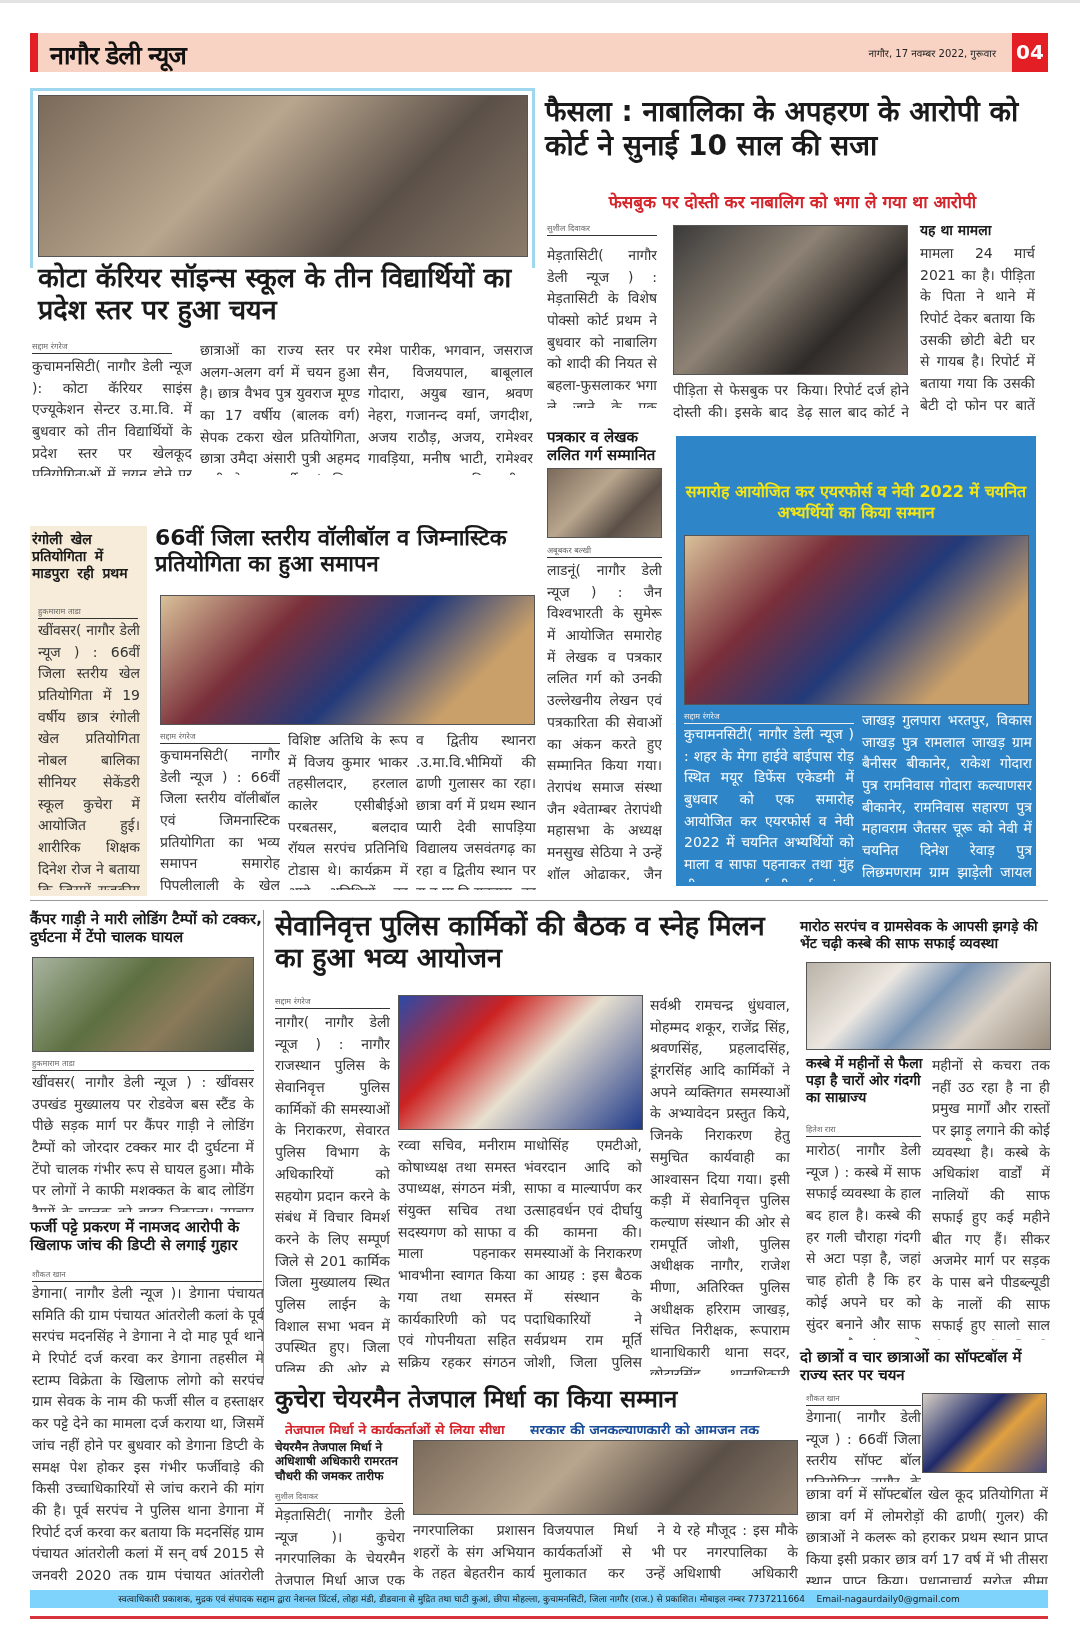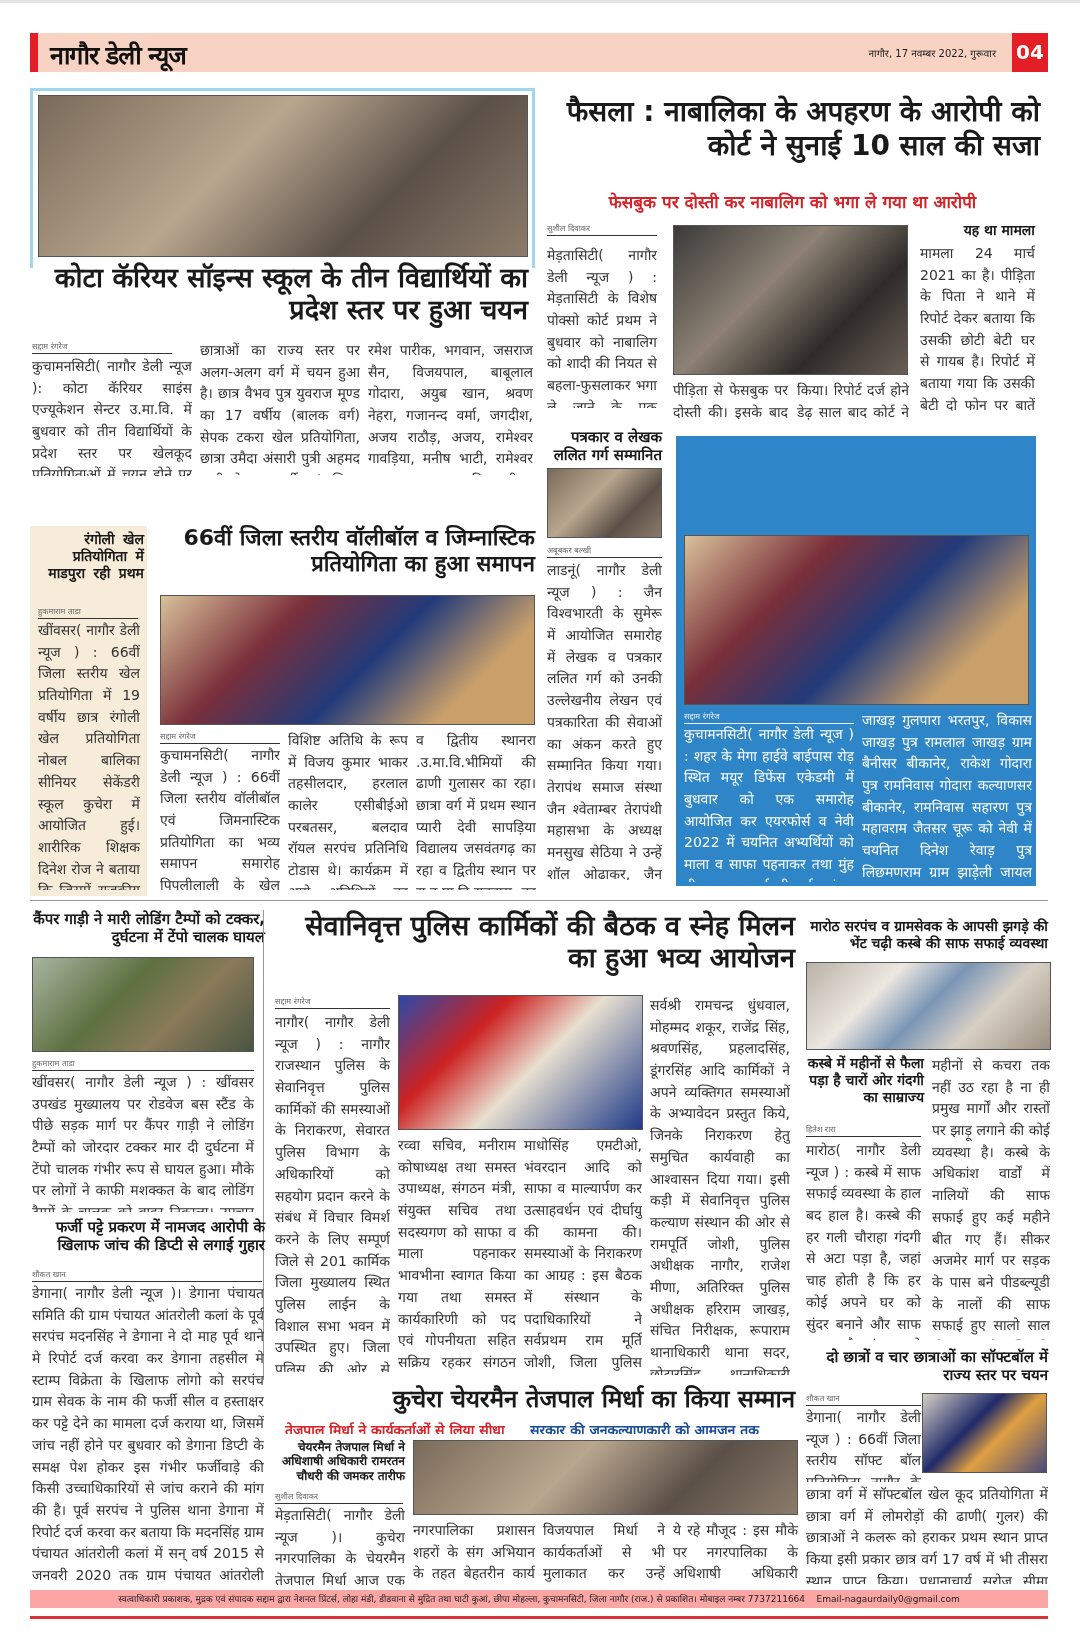--- a/index.html
+++ b/index.html
@@ -11,32 +11,32 @@
   .masthead .dateline { position: absolute; right: 52px; top: 13px; font-size: 10px; color: #222; }
   .masthead .pageno { position: absolute; right: 0; top: 0; width: 36px; height: 39px; background: #e31e24; color: #fff; font-weight: bold; font-size: 20px; text-align: center; line-height: 39px; }
   .photo { position: absolute; background: linear-gradient(135deg,#7a6a5a,#b9a68e 40%,#5b5048 70%,#8b7b6a); border: 1px solid #555; }
   .photo.dark { background: linear-gradient(135deg,#3b3a3a,#8d8274 40%,#2f2b29 70%,#6a5f57); }
   .photo.sport { background: linear-gradient(135deg,#d9c19a,#7a2f3a 30%,#233a7a 55%,#c9a06a 80%); }
   .photo.trash { background: linear-gradient(135deg,#b9b2a8,#ece7e0 30%,#7a95b5 50%,#d9d0c5 70%,#9a8f80); }
   .photo.accident { background: linear-gradient(135deg,#a8b4a0,#5d7040 40%,#8a7a5a 65%,#4a5540); }
   .photo.police { background: linear-gradient(135deg,#2b4aa8,#c22 30%,#e8e0d0 55%,#1f3a8a); }
   .photo.girls { background: linear-gradient(135deg,#d8d0c6,#1f2a6a 40%,#e0a040 60%,#4a4a7a); }
 
-  .hl { position: absolute; text-align: right; font-weight: bold; color: #1a1a1a; line-height: 1.2; }
+  .hl { position: absolute; text-align: left; font-weight: bold; color: #1a1a1a; line-height: 1.2; }
   .byline { position: absolute; font-size: 8px; color: #666; border-bottom: 1px solid #333; padding-bottom: 2px; }
   .col { position: absolute; font-size: 14px; line-height: 1.55; color: #333; text-align: justify; overflow: hidden; }
   .vline { position: absolute; width: 1px; background: #999; }
   .hline { position: absolute; height: 1px; background: #999; }
 
   .kota-frame { position: absolute; left: 30px; top: 88px; width: 505px; height: 180px; border: 3px solid #9fd8ee; border-bottom: none; }
   .blue-panel { position: absolute; left: 676px; top: 436px; width: 360px; height: 450px; background: #2e86c8; }
   .blue-panel .t1 { position: absolute; left: 0; top: 8px; width: 100%; text-align: center; color: #fff; font-weight: bold; font-size: 23px; }
   .blue-panel .t2 { position: absolute; left: 0; top: 46px; width: 100%; text-align: center; color: #f4e514; font-weight: bold; font-size: 16px; line-height: 1.3; }
   .shade { position: absolute; background: #f7ecd9; }
-  .footer { position: absolute; left: 30px; top: 1590px; width: 1018px; height: 18px; background: #fca5a5; font-size: 9px; color: #222; text-align: center; line-height: 18px; }
+  .footer { position: absolute; left: 30px; top: 1590px; width: 1018px; height: 18px; background: #7dd3fc; font-size: 9px; color: #222; text-align: center; line-height: 18px; }
   .footer-rule { position: absolute; left: 30px; top: 1616px; width: 1018px; height: 3px; background: #d8333b; }
   .redsub { position: absolute; color: #d6242b; font-weight: bold; text-align: center; }
   .tag-red { color: #d6242b; }
   .tag-blue { color: #1a4d9a; }
 </style>
 </head>
 <body>
 
 <div class="topstrip"></div>
 
@@ -64,20 +64,21 @@
 <div class="col" style="left:797px;top:380px;width:112px;height:45px;">किया। रिपोर्ट दर्ज होने डेढ़ साल बाद कोर्ट ने आरोपी को सजा सुनाई है।</div>
 <div class="hl" style="left:920px;top:222px;width:115px;font-size:14px;">यह था मामला</div>
 <div class="col" style="left:920px;top:243px;width:115px;height:170px;">मामला 24 मार्च 2021 का है। पीड़िता के पिता ने थाने में रिपोर्ट देकर बताया कि उसकी छोटी बेटी घर से गायब है। रिपोर्ट में बताया गया कि उसकी बेटी दो फोन पर बातें किया करती थी। पुलिस ने इनकी डिटेल निकालकर जांच की। जिसके बाद टीम ने नाबालिग को अम्बाला कैंट हरियाणा से दस्तयाब कर लिया। मामले नाबालिग को भगाने के आरोप में पुलिस ने शुभम को गिरफ्तार किया।</div>
 
 <div class="hl" style="left:547px;top:428px;width:115px;font-size:15px;">पत्रकार व लेखक ललित गर्ग सम्मानित</div>
 <div class="photo" style="left:547px;top:468px;width:115px;height:70px;"></div>
 <div class="byline" style="left:547px;top:544px;width:115px;">अबूबकर बल्खी</div>
 <div class="col" style="left:547px;top:560px;width:115px;height:320px;">लाडनूं( नागौर डेली न्यूज ) : जैन विश्वभारती के सुमेरू में आयोजित समारोह में लेखक व पत्रकार ललित गर्ग को उनकी उल्लेखनीय लेखन एवं पत्रकारिता की सेवाओं का अंकन करते हुए सम्मानित किया गया। तेरापंथ समाज संस्था जैन श्वेताम्बर तेरापंथी महासभा के अध्यक्ष मनसुख सेठिया ने उन्हें शॉल ओढ़ाकर, जैन श्वेताम्बर तेरापंथी सभा दिल्ली के अध्यक्ष सुखराज सेठिया ने माल्यार्पण कर अमृतवाणी के प्रकाश बैद ने पटका पहनाकर गर्ग को सम्मानित किया। गर्ग के द्वारा संपादित एवं जेसराज सेखानी अभिनंदन ग्रंथ के रूप में प्रकाशित 'गाथा पुरुषार्थ की' ग्रंथ का लोकार्पण अणुव्रत अनुशास्ता आचार्य महाश्रमण के करकमलों से संपन्न हुआ। गर्ग पिछले चार दशक से राष्ट्रीय स्तर पर लेखन और पत्रकारिता के क्षेत्र में उल्लेखनीय सेवाएं प्रदान करते हुए अणुव्रत आंदोलन, जैन विश्वभारती, तेरापंथ धर्मसंघ के साथ सक्रिय रूप से जुड़े हुए हैं व तेरापंथ टाइम्स का संपादन किया है।</div>
 
 <div class="blue-panel">
+  <div class="t2">समारोह आयोजित कर एयरफोर्स व नेवी 2022 में चयनित अभ्यर्थियों का किया सम्मान</div>
 </div>
 <div class="photo sport" style="left:684px;top:535px;width:345px;height:170px;"></div>
 <div class="byline" style="left:684px;top:710px;width:170px;color:#eee;border-color:#eee;">सद्दाम रंगरेज</div>
 <div class="col" style="left:684px;top:724px;width:170px;height:158px;color:#fff;">कुचामनसिटी( नागौर डेली न्यूज ) : शहर के मेगा हाईवे बाईपास रोड़ स्थित मयूर डिफेंस एकेडमी में बुधवार को एक समारोह आयोजित कर एयरफोर्स व नेवी 2022 में चयनित अभ्यर्थियों को माला व साफा पहनाकर तथा मुंह मीठा कर बधाई दी गई। संस्था निदेशक बेगाराम कुकणा ने बताया कि एयरफोर्स में चयनित प्रशिक्षु बजरंगलाल पुत्र लच्छीराम निवासी दुगोली, रामेश्वरलाल पुत्र कुम्भाराम निवासी ग्राम चुवाद, जयपाल भाम्भू पुत्र भंवरलाल ग्राम पीड़वा, मोहित यादव पुत्र रामोतार</div>
 <div class="col" style="left:862px;top:710px;width:170px;height:172px;color:#fff;">जाखड़ गुलपारा भरतपुर, विकास जाखड़ पुत्र रामलाल जाखड़ ग्राम बैनीसर बीकानेर, राकेश गोदारा पुत्र रामनिवास गोदारा कल्याणसर बीकानेर, रामनिवास सहारण पुत्र महावराम जैतसर चूरू को नेवी में चयनित दिनेश रेवाड़ पुत्र लिछमणराम ग्राम झाड़ेली जायल का आर्मी रूप से चयन हुआ है। निदेशक कुकणा ने बताया कि अनुशासित दृष्टि से शानदार व उत्कृष्ट परिणाम देकर संस्था का नाम रोशन किया है। मजबूत टीम के साथ समय-समय पर मागदर्शन का परिणाम मिला है। इस मौके पर बेगाराम बिरड़ा, परमाराम खीचड़, भवानीसिंह पुनिया, जयराम चाहर, सत्येन्द्र देशवाल, अमित वैष्णव, ईश्वर, रामनिवास बुरड़क आदि मौजूद रहे।</div>
 
 <div class="shade" style="left:30px;top:526px;width:117px;height:370px;"></div>
 <div class="hl" style="left:32px;top:532px;width:112px;font-size:14px;font-family:Liberation Mono, monospace;">रंगोली खेल प्रतियोगिता में माडपुरा रही प्रथम</div>
 <div class="byline" style="left:38px;top:605px;width:100px;">हुकमाराम ताडा</div>
 <div class="col" style="left:38px;top:620px;width:102px;height:270px;">खींवसर( नागौर डेली न्यूज ) : 66वीं जिला स्तरीय खेल प्रतियोगिता में 19 वर्षीय छात्र रंगोली खेल प्रतियोगिता नोबल बालिका सीनियर सेकेंडरी स्कूल कुचेरा में आयोजित हुई। शारीरिक शिक्षक दिनेश रोज ने बताया कि जिसमें राजकीय उच्च माध्यमिक विद्यालय माडपुरा जिले में प्रथम स्थान पर रही इसी विद्यालय के छात्र रजिंद राणा पूरी प्रतियोगिता में बेस्ट प्लेयर रहे। इस दौरान खींवसर सीबीईओ मालाराम हुड्डा, एसीबीईओ राजूराम खदाव, वरिष्ठ अध्यापक रामस्वरूप सैनी, टेकचंद वर्मा, मुकेश जांगिड़, गोपाराम ,महावीर मीणा, मुकेश बैरवाल ने हर्ष प्रकट किया।</div>

